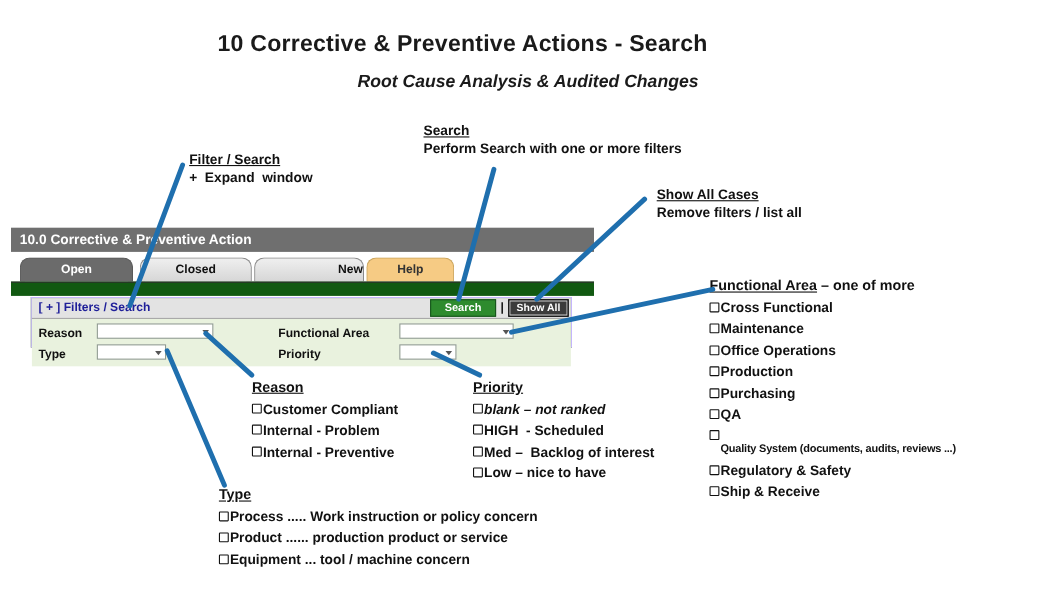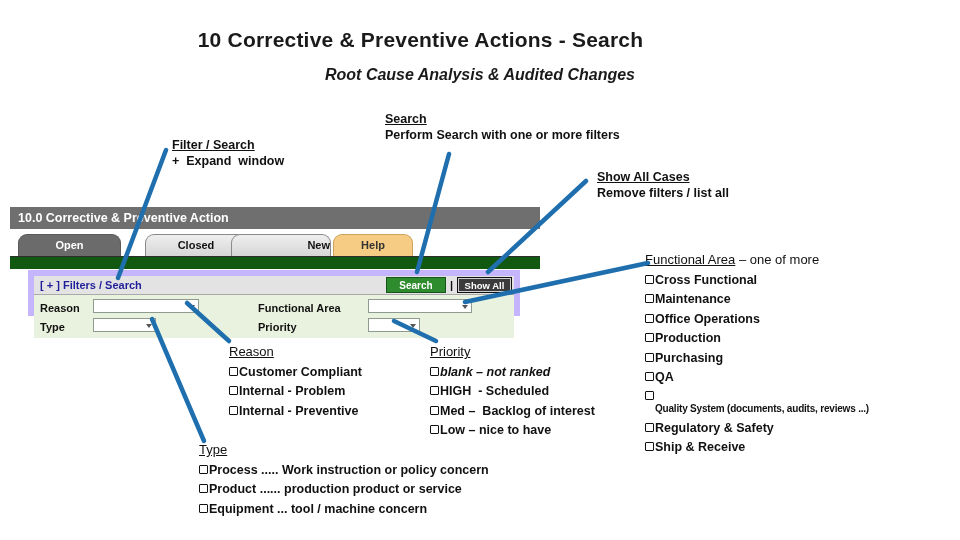--- a/index.html
+++ b/index.html
@@ -21,48 +21,48 @@
   .ann-search { left:385px; top:112px; }
   .ann-showall { left:597px; top:170px; }
 
   
   .shot { position:absolute; left:10px; top:207px; width:530px; height:126px; background:#fff; }
   .shot-header { position:absolute; left:0; top:0; width:530px; height:22px; background:#6f6f6f;
                  color:#fff; font-size:12.5px; font-weight:bold; line-height:22px; padding-left:8px; }
   .tab { position:absolute; top:27px; height:22px; text-align:center; font-size:11px; font-weight:bold;
          line-height:21px; border-radius:9px 9px 0 0; border:1px solid #8a8a8a; border-bottom:none; }
   .tab-open   { left:8px;   width:103px; background:#6b6b6b; color:#fff; border-color:#5a5a5a; }
-  .tab-closed { left:135px; width:102px; background:linear-gradient(#efefef,#d6d6d6); color:#111; }
+  .tab-closed { left:117px; width:102px; background:linear-gradient(#efefef,#d6d6d6); color:#111; }
   .tab-new    { left:221px; width:100px; background:linear-gradient(#efefef,#d6d6d6); color:#111;text-align:right; }
   .tab-help   { left:323px; width:80px;  background:#f6cb84; color:#333; border-color:#caa45c; }
   .greenbar { position:absolute; left:0; top:49px; width:530px; height:13px; background:#115911;
               border-top:1px solid #2e2e2e; }
   .panel { position:absolute; left:18px; top:63px; width:492px; height:46px;
-           border:6px solid #c4b5fd; background:#4d7c0f; }
+           border:1px solid #c4b5fd; background:#4d7c0f; }
   .panel-head { position:relative; height:19px; background:#e3e3e3; border-bottom:1px solid #a9a9a9; }
   .filters-toggle { position:absolute; left:6px; top:3px; font-size:11px; font-weight:bold; color:#1f1f99; cursor:pointer; }
   .head-btns { position:absolute; right:2px; top:1px; display:flex; align-items:center; gap:4px; }
   .btn { font-size:10px; font-weight:bold; color:#fff; text-align:center; line-height:15px; height:16px; cursor:pointer; }
   .btn-search { width:60px; background:#2e8b2e; border:1px solid #17541c; }
   .btn-sep { color:#111; font-weight:bold; font-size:11px; }
   .btn-showall { width:55px; background:#3b3b3b; border:1px solid #111; box-shadow:inset 0 0 0 1px #cfcfcf; font-size:9.5px; }
   .panel-form { position:relative; height:43px; background:#e9f2de; }
   .f-label { position:absolute; font-size:11px; font-weight:bold; color:#111; }
   .dd { position:absolute; height:14px; background:#fff; border:1px solid #8f9b8f; cursor:pointer; }
   .dd .chev { position:absolute; right:3px; top:5px; width:0; height:0;
               border-left:3.5px solid transparent; border-right:3.5px solid transparent;
               border-top:4px solid #555; }
   .lbl-reason { left:6px; top:7px; }   .dd-reason { left:59px;  top:4px;  width:106px; }
   .lbl-fa     { left:224px; top:7px; } .dd-fa     { left:334px; top:4px;  width:104px; }
   .lbl-type   { left:6px; top:26px; }  .dd-type   { left:59px;  top:23px; width:63px; }
   .lbl-prio   { left:224px; top:26px; }.dd-prio   { left:334px; top:23px; width:52px; }
 
   
   .clist { position:absolute; color:#111; }
-  .clist-h { font-size:13px; font-weight:normal; margin-bottom:4px; }
+  .clist-h { font-size:13px; font-weight:bold; margin-bottom:4px; }
   .clist-h .u { text-decoration:underline; }
   .li { display:flex; gap:1px; line-height:19.4px; }
   .cb { width:9px; height:9px; border:1.6px solid #111; border-radius:1px; background:#fff;
         flex:none; margin-top:4px; }
   .li-t { font-size:12.5px; font-weight:bold; white-space:pre-wrap; }
   .li-t.it { font-style:italic; }
   .fa-list { left:645px; top:252px; width:315px; }
   .fa-list .li:nth-child(8) .li-t { font-size:10px; letter-spacing:-0.2px; margin-top:12px; }
   .reason-list { left:229px; top:344px; }
   .priority-list { left:430px; top:344px; }

